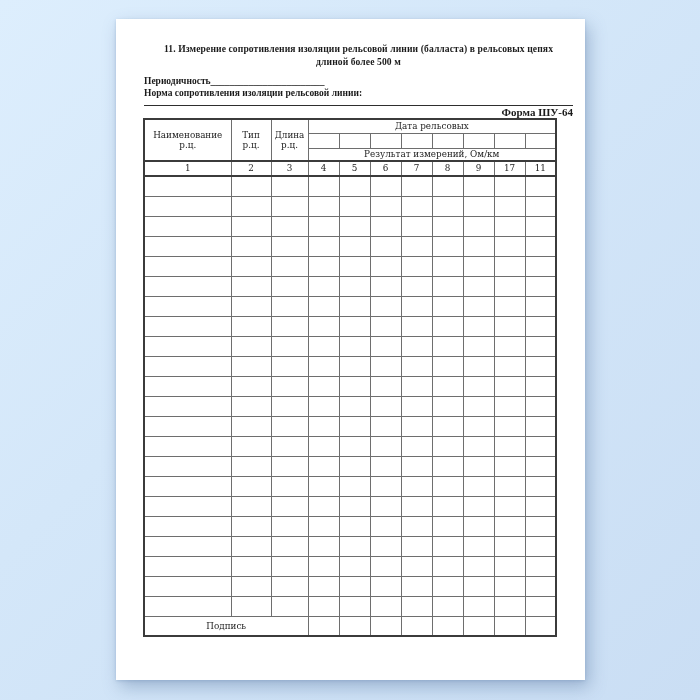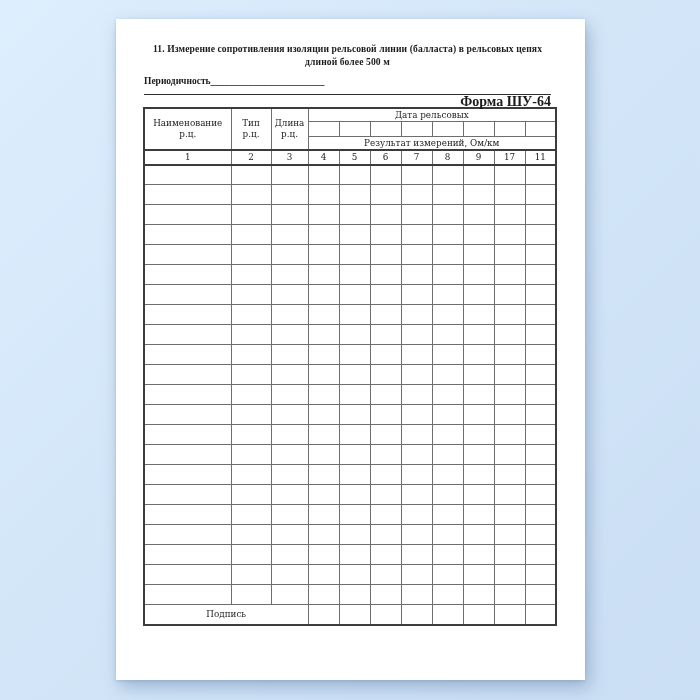--- a/index.html
+++ b/index.html
@@ -20,21 +20,21 @@
   }
   .sheet {
     position: absolute;
     left: 116px;
     top: 19px;
     width: 469px;
     height: 661px;
     background: #ffffff;
     box-shadow: 0 1px 3px rgba(110,140,180,0.35), 4px 7px 16px rgba(95,125,165,0.45);
     box-sizing: border-box;
-    padding: 23px 34px 0 28px;
+    padding: 23px 12px 0 28px;
   }
   .doc-title {
     text-align: center;
     font-weight: bold;
     font-size: 9.6px;
     line-height: 13px;
     color: #1b1b1b;
     letter-spacing: 0.1px;
   }
   .doc-title .t-line { white-space: nowrap; }
@@ -48,21 +48,21 @@
   .field-line { white-space: nowrap; overflow: hidden; }
   .blank { font-weight: bold; letter-spacing: 0; }
   .rule-line {
     height: 6px;
     border-bottom: 1px solid #2e2e2e;
     margin-bottom: 1px;
   }
   .form-code {
     text-align: right;
     font-weight: bold;
-    font-size: 14px;
+    font-size: 11px;
     line-height: 11px;
     color: #1b1b1b;
   }
   table.meas {
     border-collapse: collapse;
     table-layout: fixed;
     width: 413px;
     margin-top: 0px;
     margin-left: -1px;
     border: 2px solid #3b3b3b;
@@ -101,20 +101,21 @@
 <div class="canvas">
   <div class="sheet">
 
     <div class="doc-title">
       <div class="t-line">11. Измерение сопротивления изоляции рельсовой линии (балласта) в рельсовых цепях</div>
       <div class="t-line">длиной более 500 м</div>
     </div>
 
     <div class="fields">
       <div class="field-line"><span>Периодичность</span><span class="blank">________________________</span></div>
+      <div class="field-line">Норма сопротивления изоляции рельсовой линии:</div>
       <div class="rule-line"></div>
       <div class="form-code">Форма ШУ-64</div>
     </div>
 
     <table class="meas">
       <colgroup id="cols">
           <col style="width: 87px;">
           <col style="width: 40px;">
           <col style="width: 37px;">
           <col style="width: 31px;">

